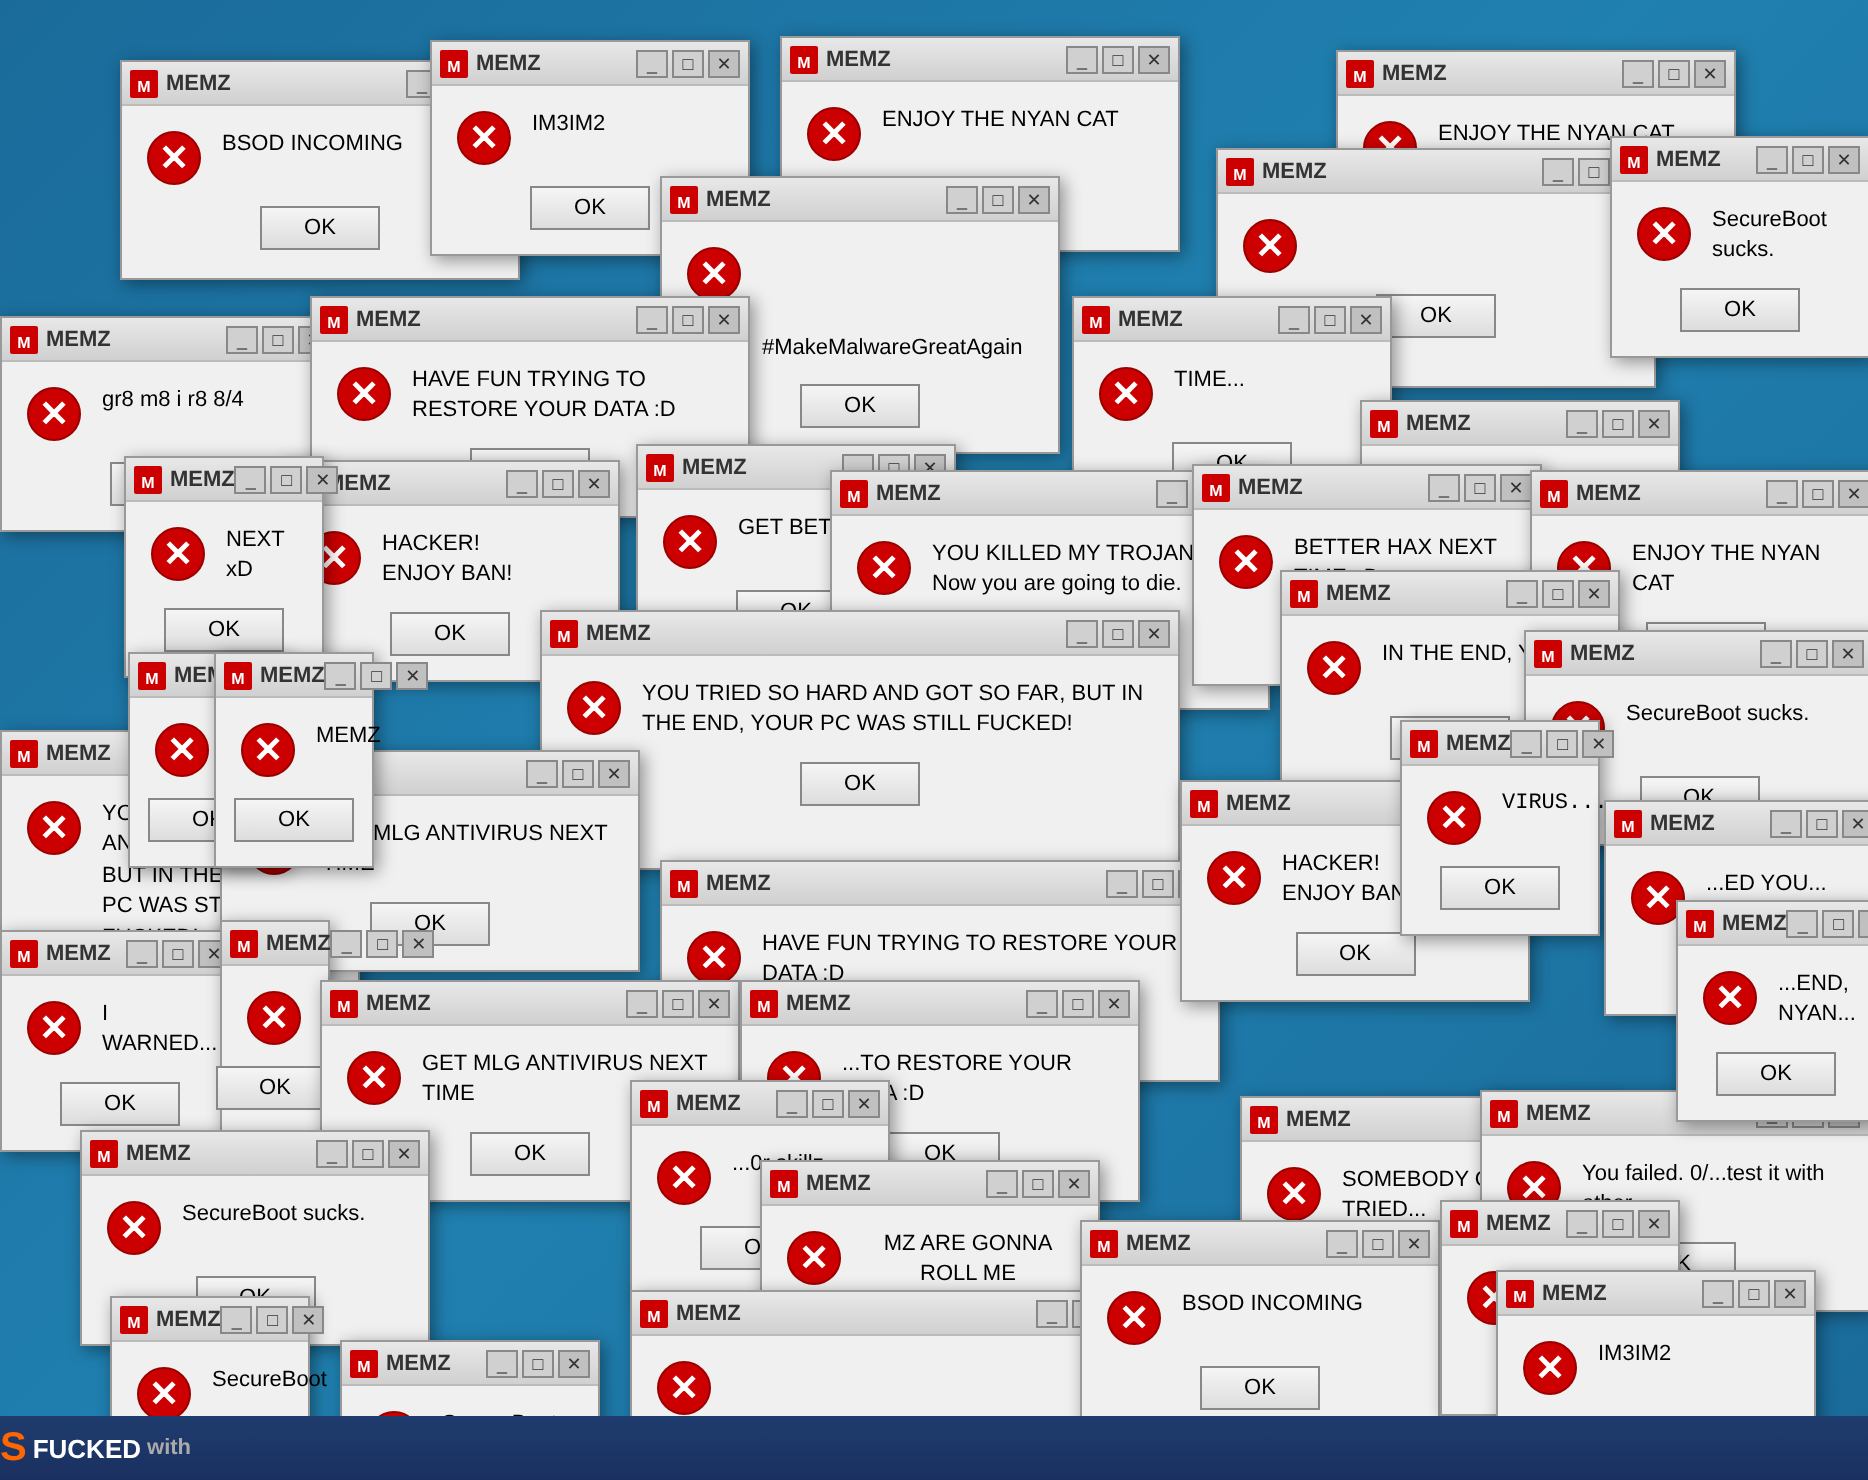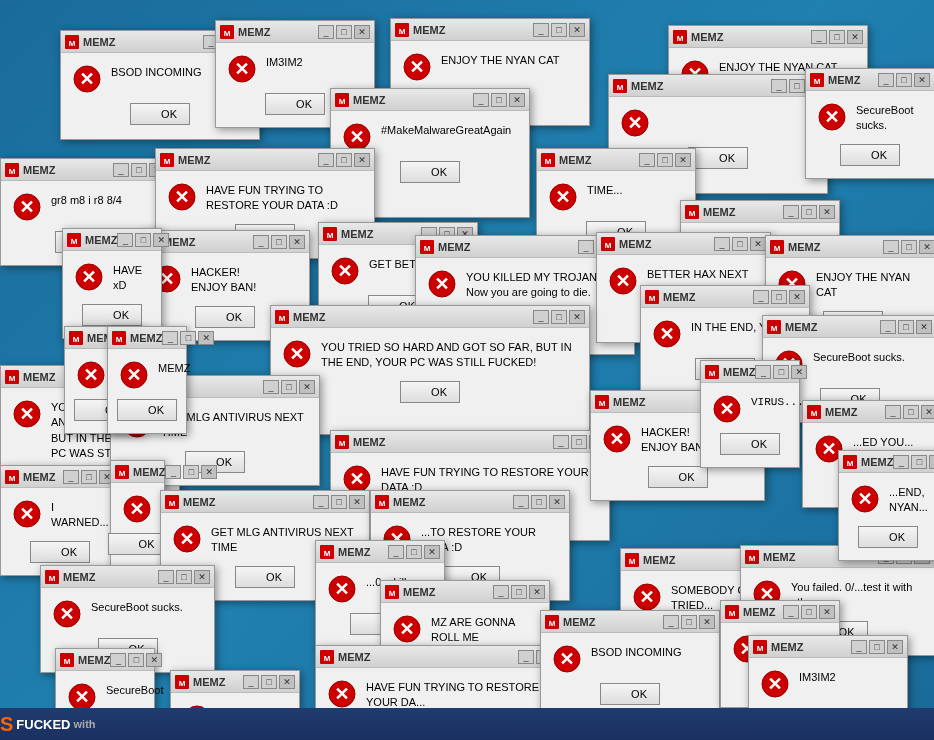--- a/index.html
+++ b/index.html
@@ -132,21 +132,20 @@
       gap: 6px;
     }
     .ok-btn {
       min-width: 60px;
       height: 22px;
       background: linear-gradient(to bottom, #f5f5f5, #ddd);
       border: 1px solid #888;
       font-size: 11px;
       cursor: pointer;
       padding: 0 12px;
-      text-align: right;
     }
 
     
     .desktop {
       position: absolute;
       top: 0; left: 0; right: 0; bottom: 32px;
       background: linear-gradient(135deg, #1a6b9a 0%, #2080b0 50%, #1a6b9a 100%);
     }
   </style>
 </head>
@@ -291,21 +290,21 @@
           <div class="ctrl-btn">□</div>
           <div class="ctrl-btn close">✕</div>
         </div>
       </div>
       <div class="dialog-body">
         <div class="dialog-content-row">
           <div class="error-icon"><svg viewBox="0 0 28 28" xmlns="http://www.w3.org/2000/svg">
     <circle cx="14" cy="14" r="13" fill="#cc0000" stroke="#990000" stroke-width="1"></circle>
     <text x="14" y="20" text-anchor="middle" fill="white" font-size="18" font-weight="bold" font-family="Arial">✕</text>
   </svg></div>
-          <div class="dialog-text" style="white-space: pre-wrap;">#MakeMalwareGreatAgain</div>
+          <div class="dialog-text" style="white-space: pre-wrap; margin-top: 44px;">#MakeMalwareGreatAgain</div>
         </div>
         <div class="dialog-buttons">
           <button class="ok-btn">OK</button>
         </div>
       </div>
     </div>
     <div class="dialog" style="left: 608px; top: 74px; width: 220px; min-height: 120px; z-index: 105;">
       <div class="dialog-titlebar">
         <div class="dialog-title-left">
           <span class="memz-icon">
@@ -1074,21 +1073,21 @@
           <div class="ctrl-btn">□</div>
           <div class="ctrl-btn close">✕</div>
         </div>
       </div>
       <div class="dialog-body">
         <div class="dialog-content-row">
           <div class="error-icon"><svg viewBox="0 0 28 28" xmlns="http://www.w3.org/2000/svg">
     <circle cx="14" cy="14" r="13" fill="#cc0000" stroke="#990000" stroke-width="1"></circle>
     <text x="14" y="20" text-anchor="middle" fill="white" font-size="18" font-weight="bold" font-family="Arial">✕</text>
   </svg></div>
-          <div class="dialog-text" style="white-space: pre-wrap;">MZ ARE GONNA ROLL ME</div>
+          <div class="dialog-text" style="white-space: pre-wrap; text-align: center;">MZ ARE GONNA ROLL ME</div>
         </div>
         <div class="dialog-buttons">
           <button class="ok-btn">OK</button>
         </div>
       </div>
     </div>
     <div class="dialog" style="left: 620px; top: 548px; width: 190px; min-height: 80px; z-index: 131;">
       <div class="dialog-titlebar">
         <div class="dialog-title-left">
           <span class="memz-icon">
@@ -1251,21 +1250,20 @@
           <div class="ctrl-btn">□</div>
           <div class="ctrl-btn close">✕</div>
         </div>
       </div>
       <div class="dialog-body">
         <div class="dialog-content-row">
           <div class="error-icon"><svg viewBox="0 0 28 28" xmlns="http://www.w3.org/2000/svg">
     <circle cx="14" cy="14" r="13" fill="#cc0000" stroke="#990000" stroke-width="1"></circle>
     <text x="14" y="20" text-anchor="middle" fill="white" font-size="18" font-weight="bold" font-family="Arial">✕</text>
   </svg></div>
-          <div class="dialog-text" style="white-space: pre-wrap;">HAVE FUN TRYING TO RESTORE YOUR DA...</div>
         </div>
         <div class="dialog-buttons">
           <button class="ok-btn">OK</button>
         </div>
       </div>
     </div>
     <div class="dialog" style="left: 540px; top: 610px; width: 180px; min-height: 110px; z-index: 137;">
       <div class="dialog-titlebar">
         <div class="dialog-title-left">
           <span class="memz-icon">
@@ -1401,21 +1399,21 @@
           <div class="ctrl-btn">□</div>
           <div class="ctrl-btn close">✕</div>
         </div>
       </div>
       <div class="dialog-body">
         <div class="dialog-content-row">
           <div class="error-icon"><svg viewBox="0 0 28 28" xmlns="http://www.w3.org/2000/svg">
     <circle cx="14" cy="14" r="13" fill="#cc0000" stroke="#990000" stroke-width="1"></circle>
     <text x="14" y="20" text-anchor="middle" fill="white" font-size="18" font-weight="bold" font-family="Arial">✕</text>
   </svg></div>
-          <div class="dialog-text" style="white-space: pre-wrap;">HAVE xD</div>
+          <div class="dialog-text" style="white-space: pre-wrap;">NEXT xD</div>
         </div>
         <div class="dialog-buttons">
           <button class="ok-btn">OK</button>
         </div>
       </div>
     </div>
     <div class="dialog" style="left: 64px; top: 326px; width: 80px; min-height: 70px; z-index: 142;">
       <div class="dialog-titlebar">
         <div class="dialog-title-left">
           <span class="memz-icon">

